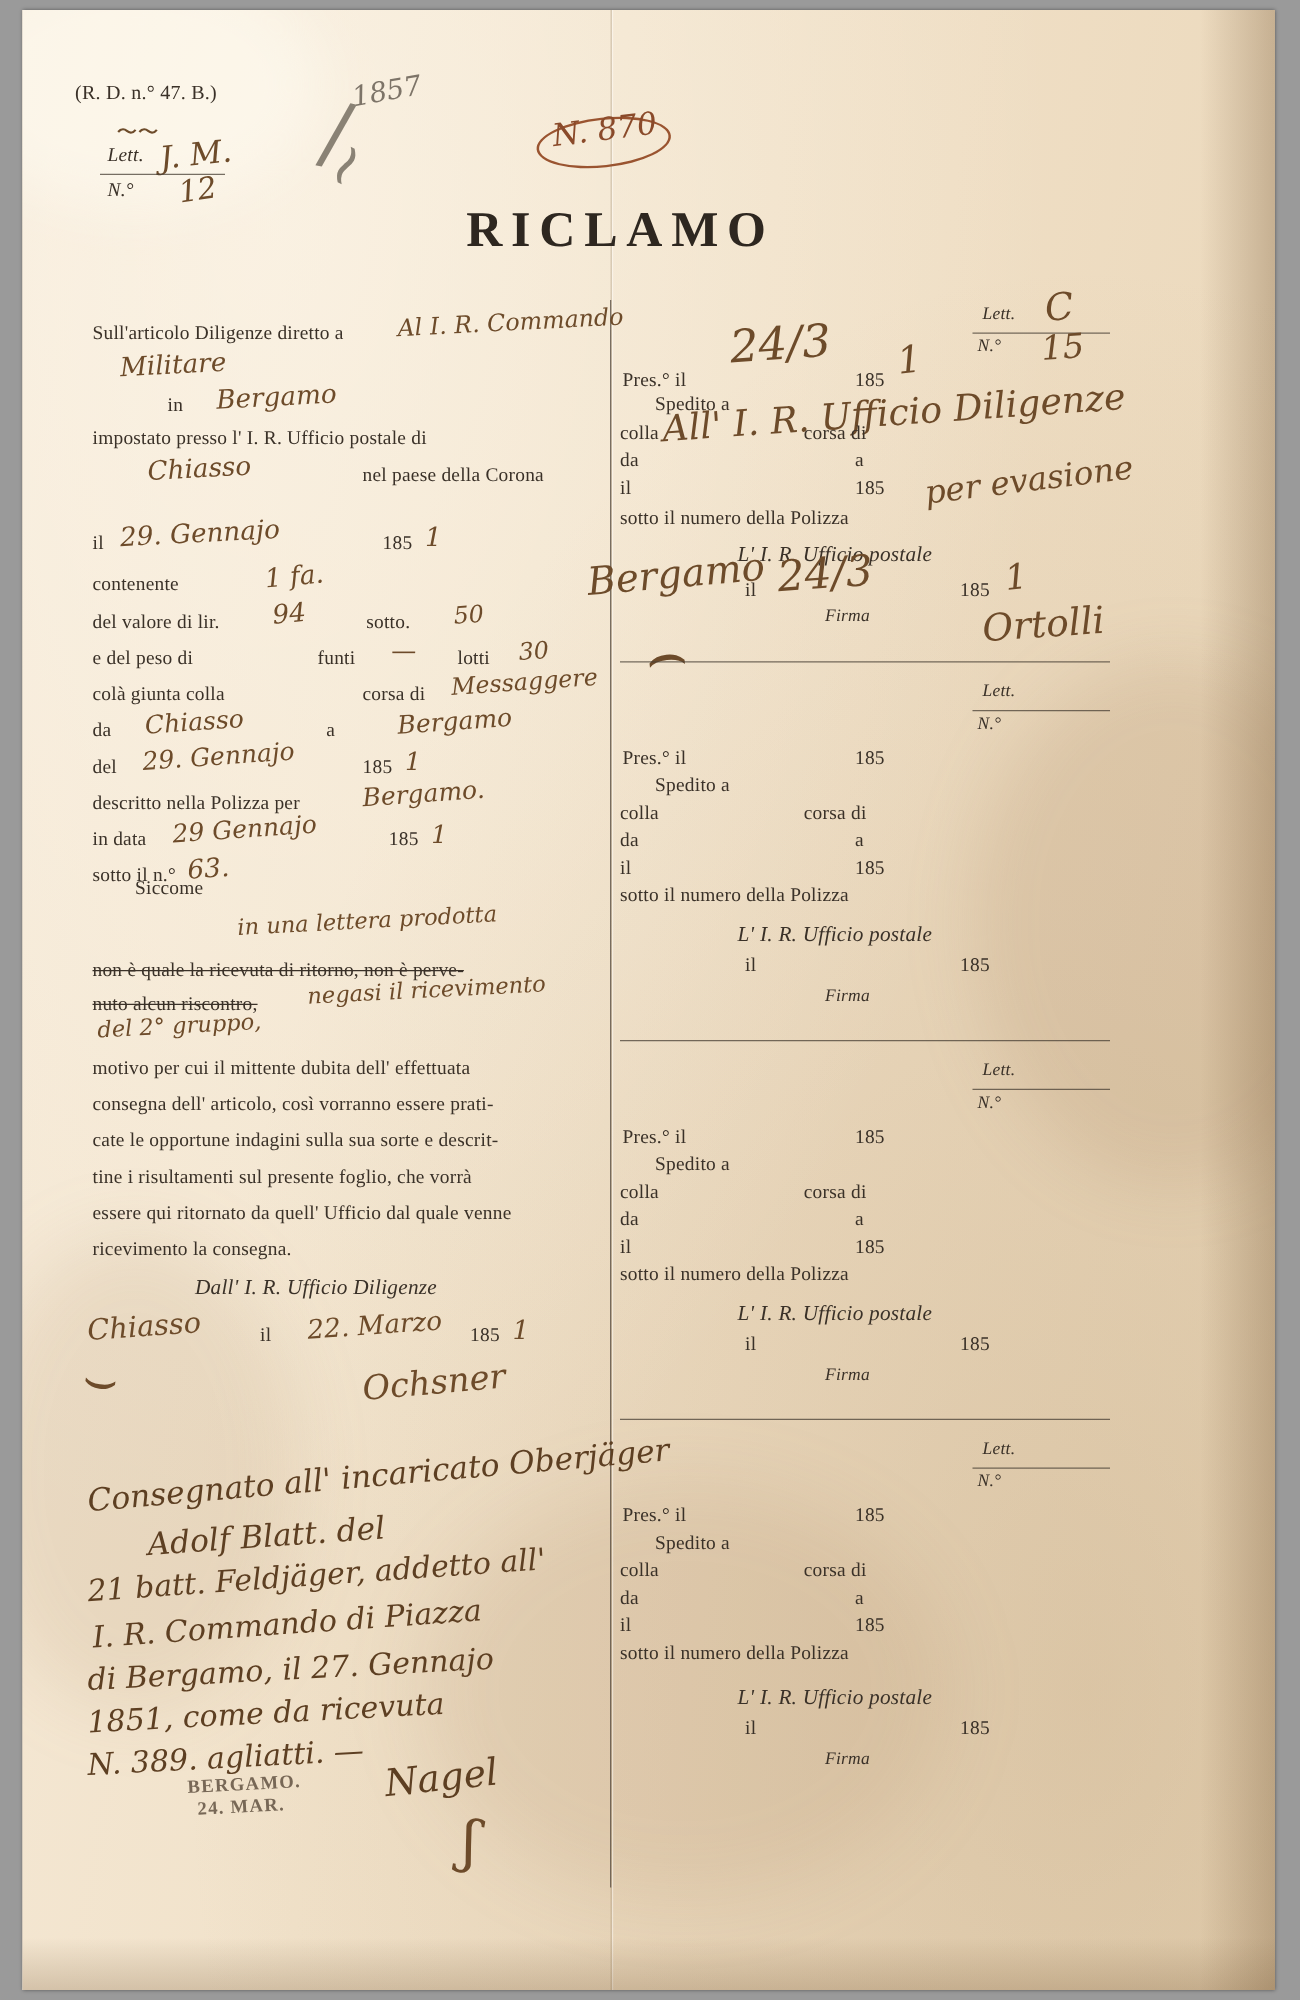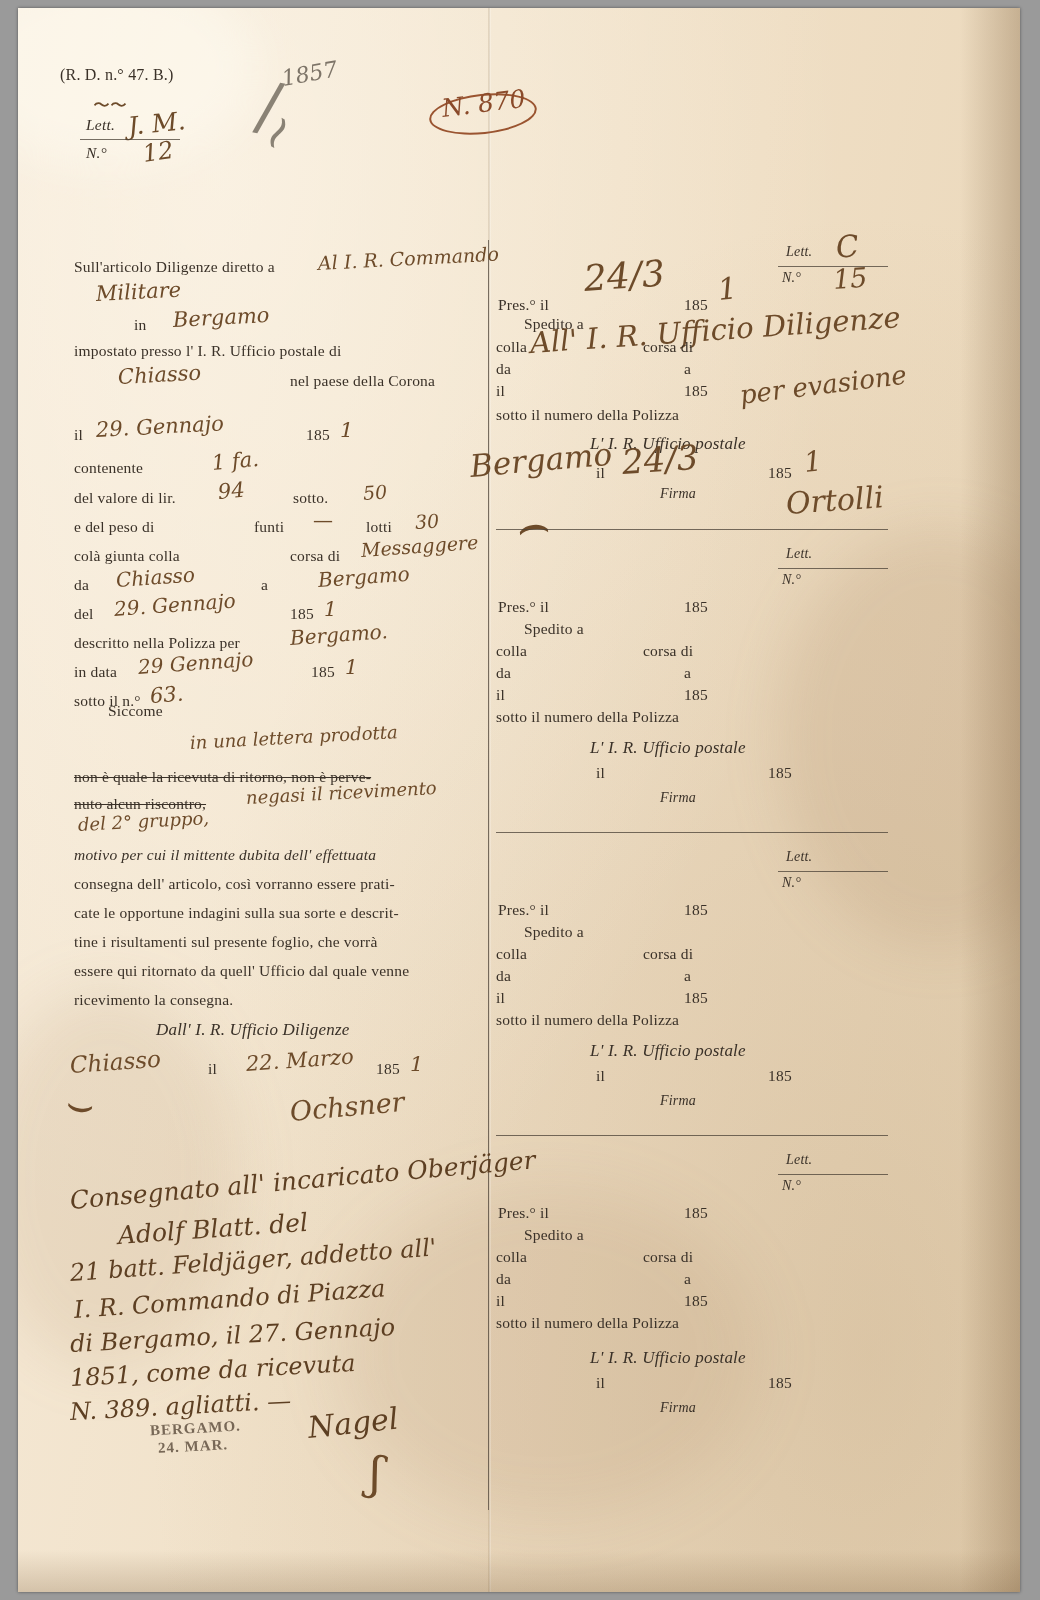--- a/index.html
+++ b/index.html
@@ -100,20 +100,21 @@
   <div class="p it" style="left:68px;top:136px;">N.°</div>
   <div class="h" style="left:125px;top:132px;font-size:24px;transform:rotate(-8deg);">12</div>
 
   <div class="h" style="left:264px;top:58px;font-size:22px;color:#7d7468;transform:rotate(-10deg);">1857</div>
   <div class="squiggle" style="left:240px;top:60px;font-size:66px;color:#8a8275;transform:rotate(12deg);">/</div>
   <div class="squiggle" style="left:238px;top:96px;font-size:48px;color:#8a8275;transform:rotate(-62deg);">~</div>
 
   <div class="oval" style="left:411px;top:86px;width:104px;height:36px;"></div>
   <div class="h hr" style="left:424px;top:86px;font-size:25px;transform:rotate(-7deg);">N. 870</div>
 
+  <div class="title">RICLAMO</div>
 
   <div class="vrule" style="left:470px;top:232px;height:1270px;"></div>
 
   <div class="p" style="left:56px;top:250px;">Sull'articolo Diligenze diretto a</div>
   <div class="h" style="left:300px;top:244px;font-size:19px;transform:rotate(-3deg);">Al I. R. Commando</div>
   <div class="h" style="left:78px;top:274px;font-size:21px;transform:rotate(-3deg);">Militare</div>
 
   <div class="p" style="left:116px;top:308px;">in</div>
   <div class="h" style="left:155px;top:300px;font-size:21px;transform:rotate(-3deg);">Bergamo</div>
 
@@ -165,21 +166,21 @@
   <div class="p" style="left:56px;top:684px;">sotto il n.°</div>
   <div class="h" style="left:132px;top:676px;font-size:21px;transform:rotate(-4deg);">63.</div>
 
   <div class="p" style="left:90px;top:694px;">Siccome</div>
   <div class="h" style="left:172px;top:724px;font-size:18px;transform:rotate(-3deg);">in una lettera prodotta</div>
   <div class="p strike" style="left:56px;top:760px;">non è quale la ricevuta di ritorno, non è perve-</div>
   <div class="p strike" style="left:56px;top:787px;">nuto alcun riscontro,</div>
   <div class="h" style="left:228px;top:779px;font-size:18px;transform:rotate(-3deg);">negasi il ricevimento</div>
   <div class="h" style="left:60px;top:806px;font-size:18px;transform:rotate(-3deg);">del 2° gruppo,</div>
 
-  <div class="p" style="left:56px;top:838px;font-style:italic;">motivo per cui il mittente dubita dell' effettuata</div>
+  <div class="p" style="left:56px;top:838px;">motivo per cui il mittente dubita dell' effettuata</div>
   <div class="p" style="left:56px;top:867px;">consegna dell' articolo, così vorranno essere prati-</div>
   <div class="p" style="left:56px;top:896px;">cate le opportune indagini sulla sua sorte e descrit-</div>
   <div class="p" style="left:56px;top:925px;">tine i risultamenti sul presente foglio, che vorrà</div>
   <div class="p" style="left:56px;top:954px;">essere qui ritornato da quell' Ufficio dal quale venne</div>
   <div class="p" style="left:56px;top:983px;">ricevimento la consegna.</div>
 
   <div class="p it" style="left:138px;top:1012px;font-size:17px;">Dall' I. R. Ufficio Diligenze</div>
   <div class="h" style="left:52px;top:1044px;font-size:23px;transform:rotate(-4deg);">Chiasso</div>
   <div class="p" style="left:190px;top:1052px;">il</div>
   <div class="h" style="left:228px;top:1044px;font-size:21px;transform:rotate(-4deg);">22. Marzo</div>

